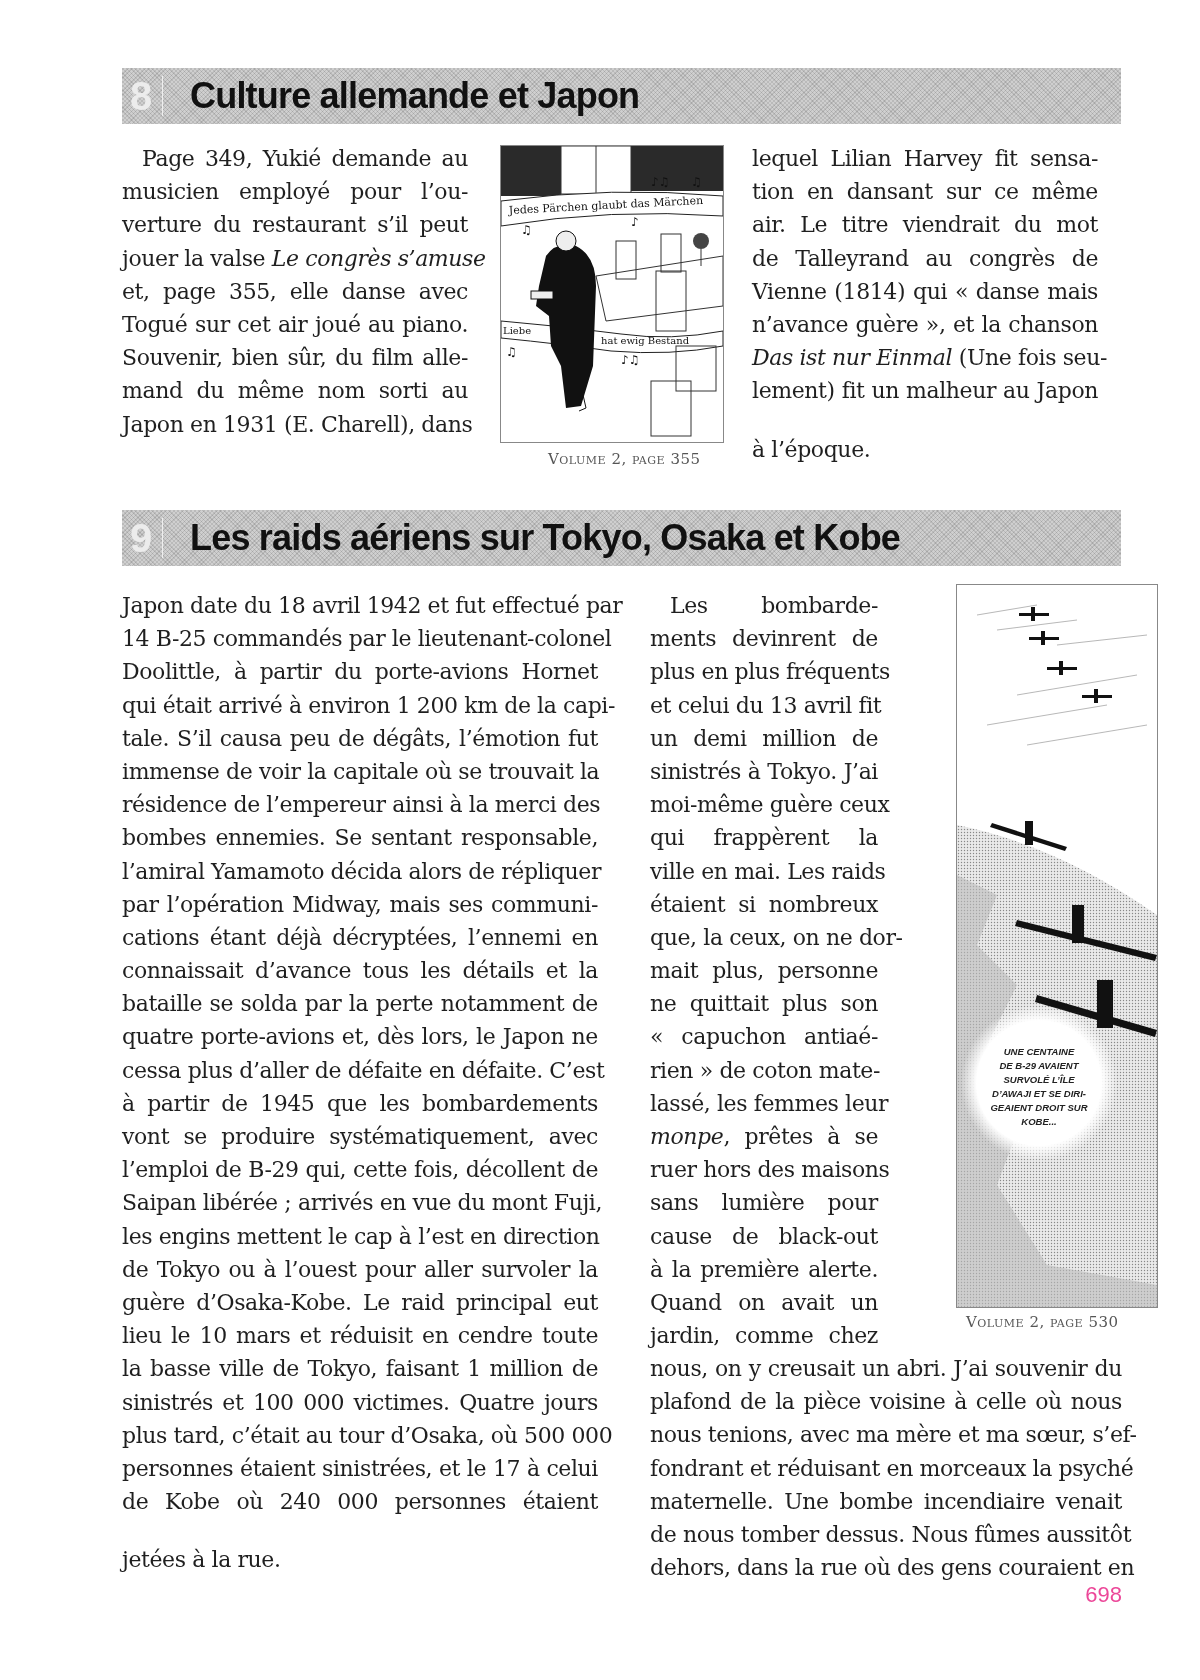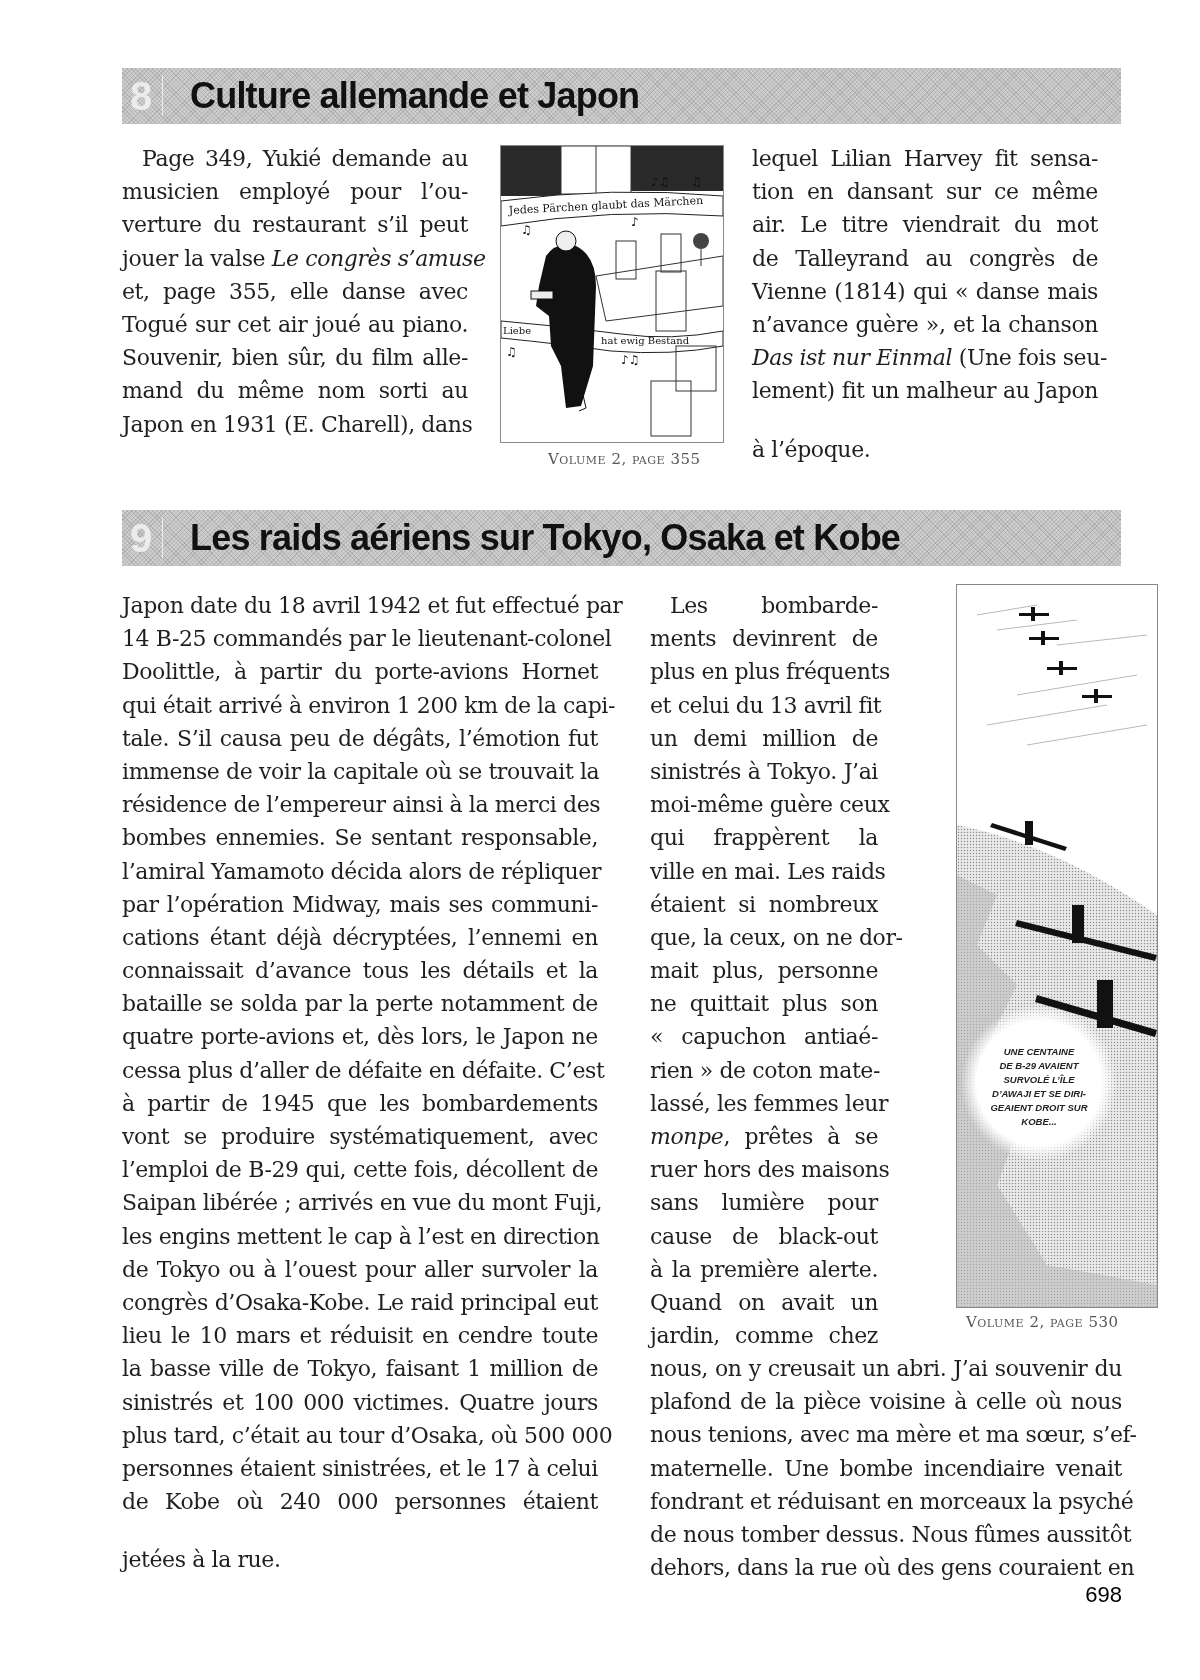--- a/index.html
+++ b/index.html
@@ -15,21 +15,21 @@
   .band .title{position:absolute;left:68px;top:6px;font-family:"Liberation Sans",sans-serif;
         font-weight:bold;font-size:36px;letter-spacing:-0.8px;color:#111;line-height:44px;}
   .txt{position:absolute;font-size:22px;line-height:33.2px;text-align:justify;
        font-family:"DejaVu Serif","Liberation Serif",serif;letter-spacing:-0.4px;}
   .line{display:block;text-align:justify;text-align-last:justify;height:33.2px;white-space:nowrap;}
   .line.last{text-align-last:left;margin-top:25px;}
   .fig{position:absolute;border:1px solid #888;background:#fff;overflow:hidden;}
   .caption{position:absolute;font-family:"DejaVu Serif","Liberation Serif",serif;
            font-variant:small-caps;font-size:15px;color:#555;letter-spacing:0.5px;}
   .pagenum{position:absolute;right:78px;top:1582px;font-family:"Liberation Sans",sans-serif;
-           font-size:22px;color:#000000;}
+           font-size:22px;color:#ec4899;}
   .bubble-text{font-family:"Liberation Sans",sans-serif;font-style:italic;font-weight:bold;
            font-size:9.5px;fill:#222;}
 </style>
 </head>
 <body>
 
 <div class="band" style="top:68px;">
   <span class="num">8</span>
   <span class="sep"></span>
   <span class="title">Culture allemande et Japon</span>
@@ -121,21 +121,21 @@
     <span class="line">connaissait d’avance tous les détails et la</span>
     <span class="line">bataille se solda par la perte notamment de</span>
     <span class="line">quatre porte-avions et, dès lors, le Japon ne</span>
     <span class="line">cessa plus d’aller de défaite en défaite. C’est</span>
     <span class="line">à partir de 1945 que les bombardements</span>
     <span class="line">vont se produire systématiquement, avec</span>
     <span class="line">l’emploi de B-29 qui, cette fois, décollent de</span>
     <span class="line">Saipan libérée ; arrivés en vue du mont Fuji,</span>
     <span class="line">les engins mettent le cap à l’est en direction</span>
     <span class="line">de Tokyo ou à l’ouest pour aller survoler la</span>
-    <span class="line">congrès d’Osaka-Kobe. Le raid principal eut</span>
+    <span class="line">guère d’Osaka-Kobe. Le raid principal eut</span>
     <span class="line">lieu le 10 mars et réduisit en cendre toute</span>
     <span class="line">la basse ville de Tokyo, faisant 1 million de</span>
     <span class="line">sinistrés et 100 000 victimes. Quatre jours</span>
     <span class="line">plus tard, c’était au tour d’Osaka, où 500 000</span>
     <span class="line">personnes étaient sinistrées, et le 17 à celui</span>
     <span class="line">de Kobe où 240 000 personnes étaient</span>
     <span class="line last">jetées à la rue.</span>
   </div>
 
 <div class="txt" id="s9-right-narrow" style="left:650px;top:589px;width:228px;">
@@ -161,22 +161,22 @@
     <span class="line">cause de black-out</span>
     <span class="line">à la première alerte.</span>
     <span class="line">Quand on avait un</span>
     <span class="line">jardin, comme chez</span>
   </div>
 
 <div class="txt" id="s9-right-wide" style="left:650px;top:1352px;width:472px;">
     <span class="line">nous, on y creusait un abri. J’ai souvenir du</span>
     <span class="line">plafond de la pièce voisine à celle où nous</span>
     <span class="line">nous tenions, avec ma mère et ma sœur, s’ef-</span>
+    <span class="line">fondrant et réduisant en morceaux la psyché</span>
     <span class="line">maternelle. Une bombe incendiaire venait</span>
-    <span class="line">fondrant et réduisant en morceaux la psyché</span>
     <span class="line">de nous tomber dessus. Nous fûmes aussitôt</span>
     <span class="line">dehors, dans la rue où des gens couraient en</span>
   </div>
 
 <div class="fig" style="left:956px;top:584px;width:200px;height:722px;">
   <svg width="200" height="722" viewBox="0 0 200 722">
     <defs>
       <pattern id="dots" width="3" height="3" patternUnits="userSpaceOnUse">
         <rect width="3" height="3" fill="#eaeaea"></rect>
         <circle cx="1.5" cy="1.5" r="0.7" fill="#888"></circle>

